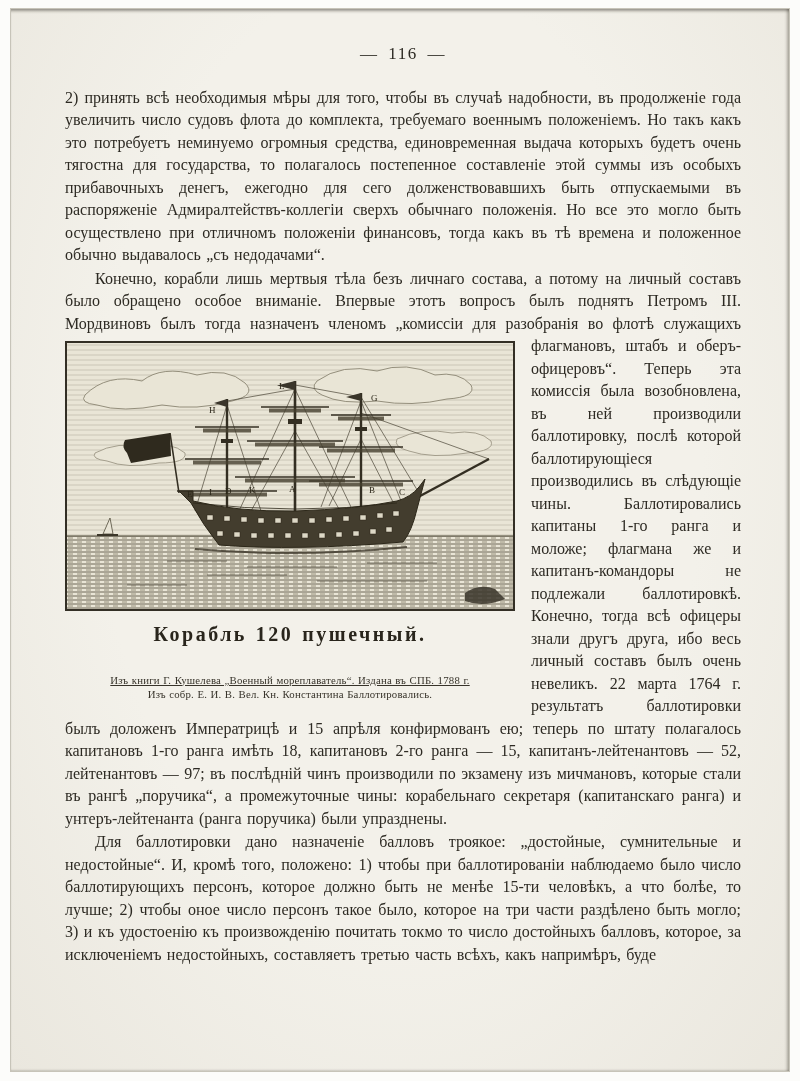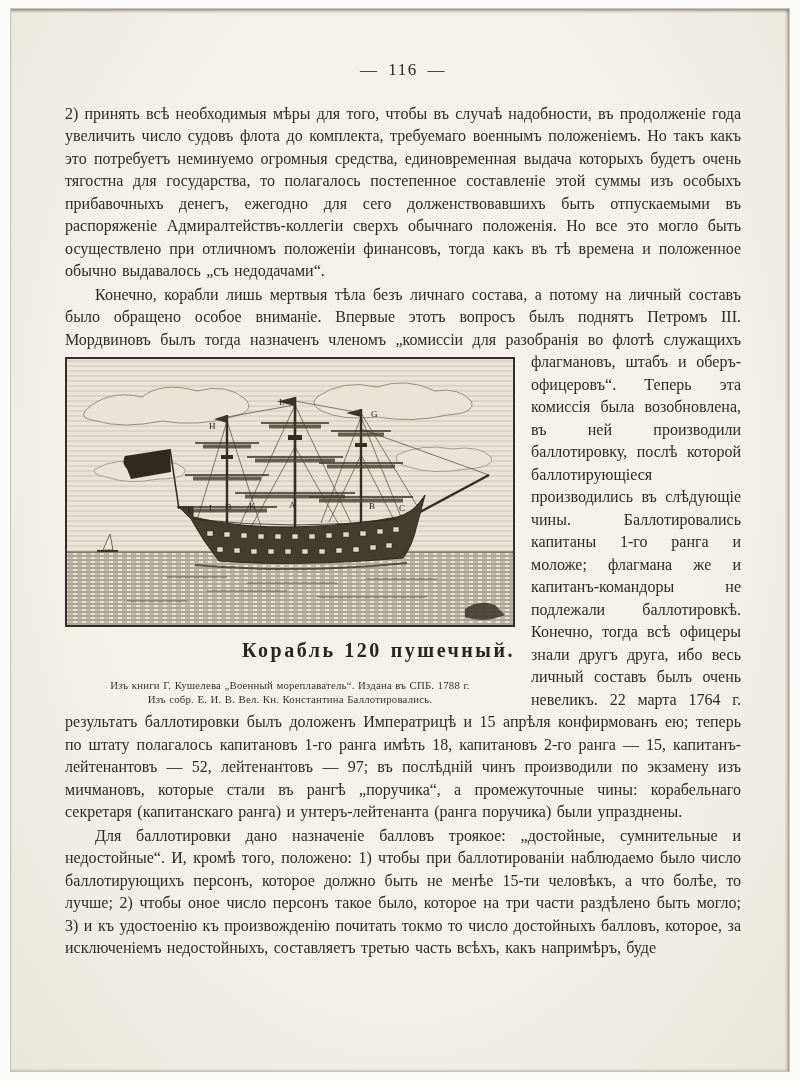--- a/index.html
+++ b/index.html
@@ -12,21 +12,21 @@
   .scan {
     position:absolute; left:10px; top:8px; width:780px; height:1064px;
     background: radial-gradient(ellipse at 50% 42%, #f3f1ea 55%, #eae7de 100%);
     border:1px solid #c7c4b9;
     box-shadow: inset 0 4px 3px -2px rgba(45,40,30,.45),
                 inset -4px 0 3px -2px rgba(45,40,30,.35),
                 inset 0 -2px 2px -1px rgba(45,40,30,.18);
     overflow:hidden;
   }
   .content {
-    position:absolute; left:54px; top:50px; width:676px;
+    position:absolute; left:54px; top:34px; width:676px;
     color:#2d2a23;
     font-size:16px; line-height:22.5px;
     text-align:justify;
     word-spacing:1.4px;
     hyphens:auto; -webkit-hyphens:auto;
   }
   .page-number {
     text-align:center; font-size:17px; letter-spacing:1.5px;
     margin-bottom:21px; word-spacing:4px;
   }
@@ -35,30 +35,30 @@
   .figure {
     float:left; width:450px; margin:6px 16px 3px 0;
     text-indent:0; text-align:center;
   }
   .fig-img {
     display:block; width:450px; height:270px;
     border:2px solid #332f25; background:#e9e5d6;
   }
   .fig-img svg { display:block; width:100%; height:100%; }
   .fig-title {
-    display:block; text-align:right;
+    display:block; text-align:center;
     font-size:20px; font-weight:bold; letter-spacing:2.5px;
     margin-top:12px; color:#29251c;
   }
   .fig-credit {
     display:block; text-align:center;
     font-size:10.8px; line-height:14.5px; letter-spacing:.2px;
     color:#37332a; word-spacing:.5px;
   }
-  .fig-title + .fig-credit { margin-top:16px; }
+  .fig-title + .fig-credit { margin-top:27px;text-decoration:underline; }
 </style>
 </head>
 <body>
 
 <div class="scan">
   <div class="content">
 
     <div class="page-number">— 116 —</div>
 
     <div class="para">2) принять всѣ необходимыя мѣры для того, чтобы въ случаѣ надобности, въ продолженіе года увеличить число судовъ флота до комплекта, требуемаго военнымъ положеніемъ. Но такъ какъ это потребуетъ неминуемо огромныя средства, единовременная выдача которыхъ будетъ очень тягостна для государства, то полагалось постепенное составленіе этой суммы изъ особыхъ прибавочныхъ денегъ, ежегодно для сего долженствовавшихъ быть отпускаемыми въ распоряженіе Адмиралтействъ-коллегіи сверхъ обычнаго положенія. Но все это могло быть осуществлено при отличномъ положеніи финансовъ, тогда какъ въ тѣ времена и положенное обычно выдавалось „съ недодачами“.</div>

